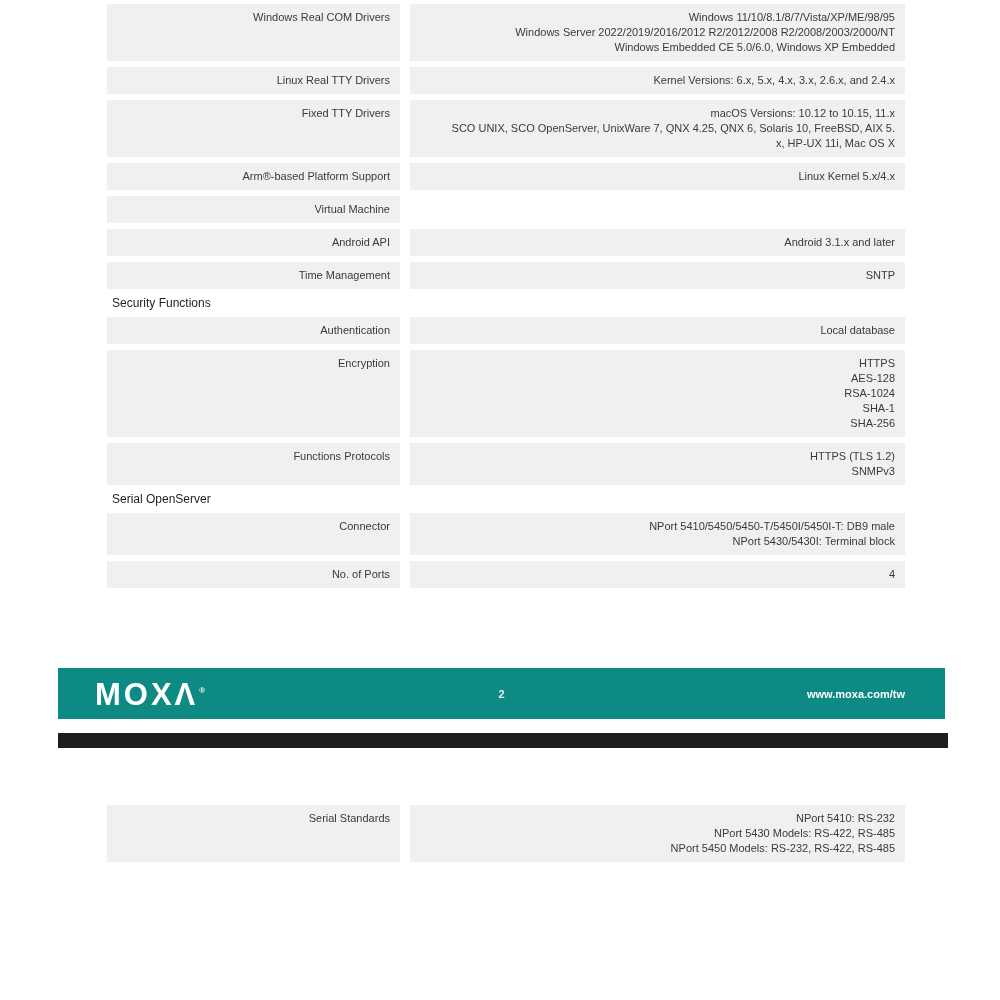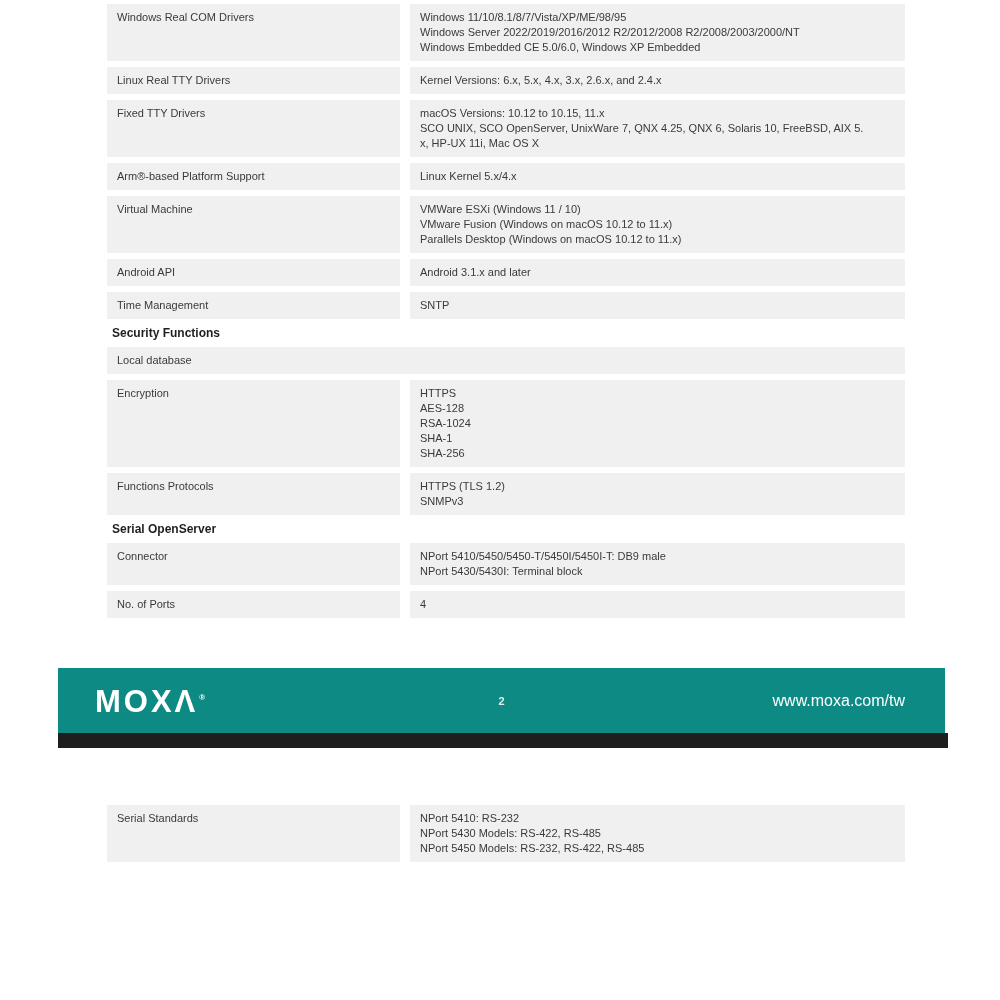--- a/index.html
+++ b/index.html
@@ -3,52 +3,52 @@
 <meta charset="utf-8">
 <style>
   html,body{margin:0;padding:0;background:#ffffff;}
   .sheet{
     position:relative;width:1000px;height:1000px;background:#ffffff;overflow:hidden;
     font-family:"Liberation Sans","DejaVu Sans",sans-serif;color:#3a3a3a;
   }
   .spec-table{position:absolute;left:107px;width:798px;}
   .spec-table.top{top:4px;}
   .spec-table.bottom{top:805px;}
-  .spec-row{display:flex;margin-bottom:6px;}
+  .spec-row{display:flex;margin-bottom:6px;text-align:right;}
   .cell{
     background:#f0f0f0;font-size:11px;line-height:15px;
     padding:6px 10px;white-space:pre-line;color:#3a3a3a;
   }
   .cell.label{width:273px;margin-right:10px;flex:none;}
   .cell.value{flex:1;}
   .section-heading{
-    font-size:12px;line-height:15px;font-weight:bold;color:#1f1f1f;
+    font-size:12px;line-height:15px;font-weight:normal;color:#1f1f1f;
     margin:7px 0 6px 5px;
   }
   .footer-band{
-    position:absolute;left:58px;top:668px;width:887px;height:65px;
+    position:absolute;left:58px;top:668px;width:887px;height:51px;
     background:#0d8a84;display:flex;align-items:center;
   }
   .footer-dark-bar{
     position:absolute;left:58px;top:733px;width:890px;height:15px;
     background:#1e1e1e;
   }
   .logo{
     position:absolute;left:37px;top:50%;transform:translateY(-50%);
     color:#ffffff;font-weight:bold;font-size:31px;letter-spacing:3px;
     line-height:1;white-space:nowrap;
   }
   .logo .reg{font-size:8px;vertical-align:super;letter-spacing:0;margin-left:1px;}
   .page-number{
     position:absolute;left:50%;transform:translateX(-50%);top:50%;margin-top:-7px;
     color:#dfeeed;font-size:11px;font-weight:bold;line-height:14px;
   }
   .website{
     position:absolute;right:40px;top:50%;transform:translateY(-50%);
-    color:#ffffff;font-size:16px;font-weight:normal;
+    color:#ffffff;font-size:11px;font-weight:bold;
   }
 </style>
 </head>
 <body>
 
 <div class="sheet">
 
   <div class="spec-table top">
 
     <div class="spec-row">
@@ -66,36 +66,34 @@
       <div class="cell value">macOS Versions: 10.12 to 10.15, 11.x
 SCO UNIX, SCO OpenServer, UnixWare 7, QNX 4.25, QNX 6, Solaris 10, FreeBSD, AIX 5.
 x, HP-UX 11i, Mac OS X</div>
     </div>
     <div class="spec-row">
       <div class="cell label">Arm®-based Platform Support</div>
       <div class="cell value">Linux Kernel 5.x/4.x</div>
     </div>
     <div class="spec-row">
       <div class="cell label">Virtual Machine</div>
-      <div class="cell value">VMWare ESXi (Windows 11 / 10)
-VMware Fusion (Windows on macOS 10.12 to 11.x)
-Parallels Desktop (Windows on macOS 10.12 to 11.x)</div>
     </div>
     <div class="spec-row">
       <div class="cell label">Android API</div>
       <div class="cell value">Android 3.1.x and later</div>
     </div>
     <div class="spec-row">
       <div class="cell label">Time Management</div>
       <div class="cell value">SNTP</div>
     </div>
 
     <div class="section-heading">Security Functions</div>
 
     <div class="spec-row">
+      <div class="cell label">Authentication</div>
       <div class="cell value">Local database</div>
     </div>
     <div class="spec-row">
       <div class="cell label">Encryption</div>
       <div class="cell value">HTTPS
 AES-128
 RSA-1024
 SHA-1
 SHA-256</div>
     </div>

